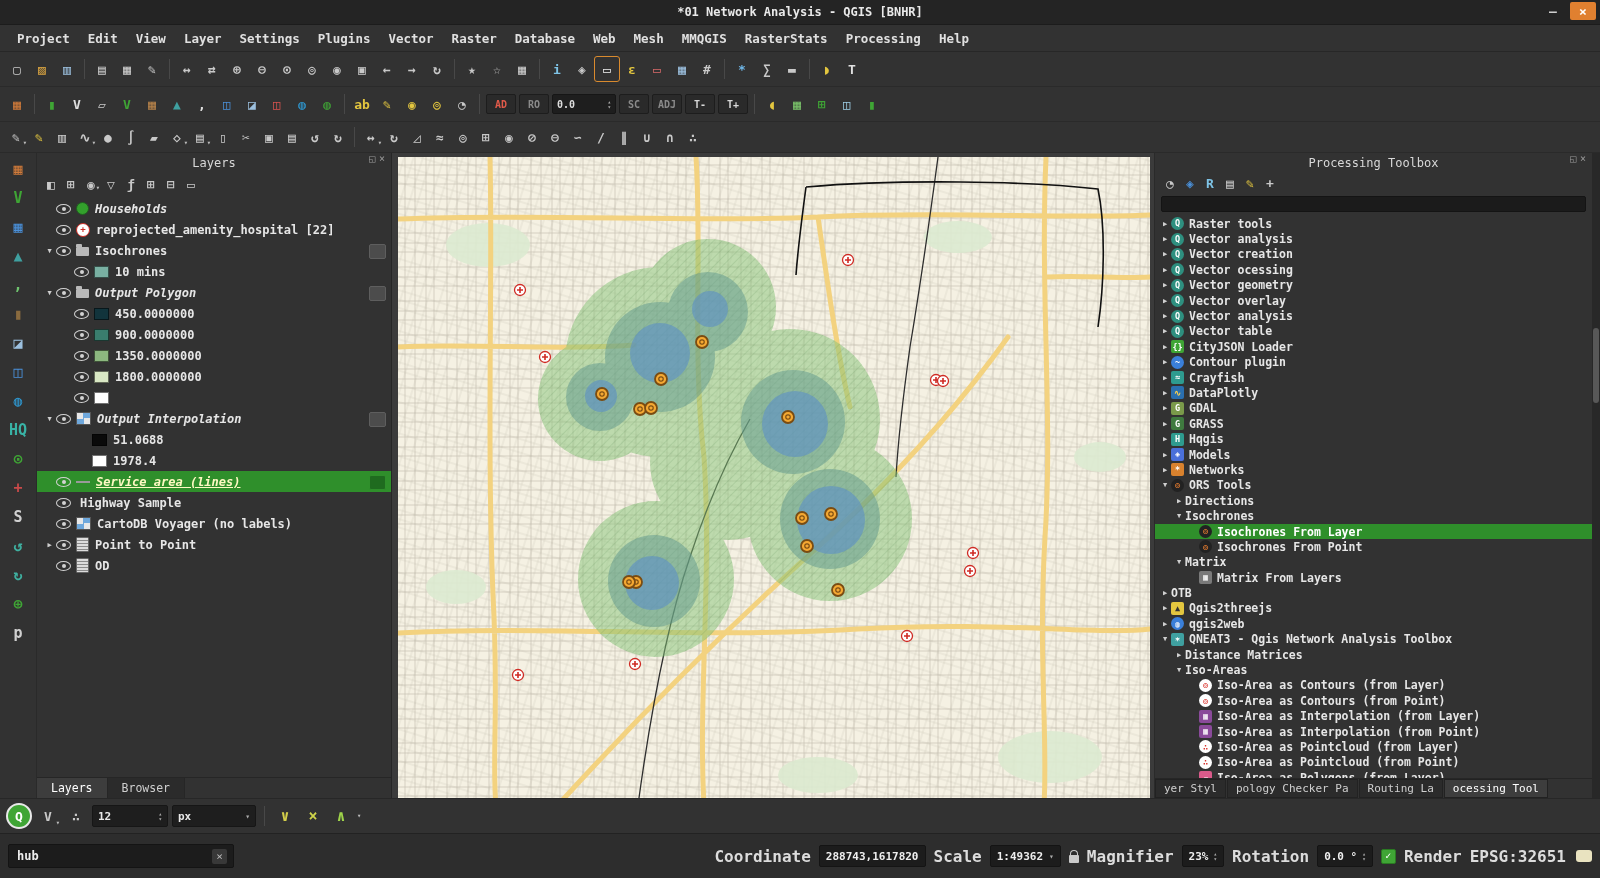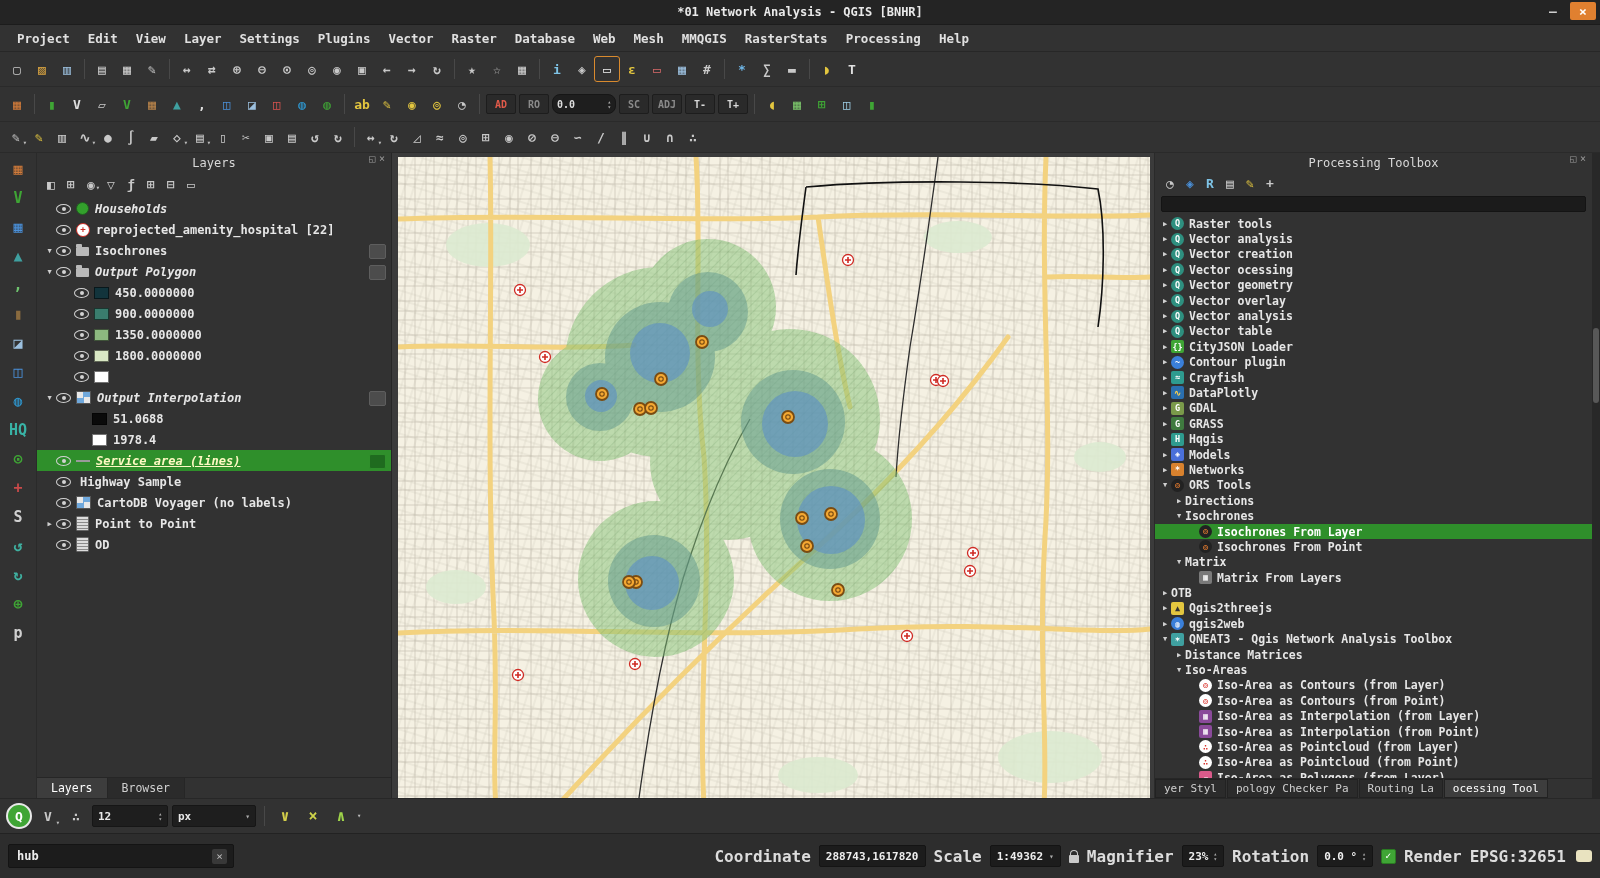--- a/index.html
+++ b/index.html
@@ -19,21 +19,21 @@
   .tb1,.tb2{flex:0 0 34px;}
   .tb3{flex:0 0 30px;}
   .tb-icon{width:24px;height:24px;border-radius:2px;display:inline-flex;align-items:center;justify-content:center;position:relative;}
   .tb3 .tb-icon{width:22px;height:22px;}
   .tb-glyph{font-size:13px;font-weight:700;line-height:1;}
   .tb-icon.hl{outline:1.5px solid #d98a2e;outline-offset:0;}
   .tb-caret{font-size:7px;color:#bdbdbd;position:absolute;right:0;bottom:1px;}
   .tb-sep{width:1px;height:20px;background:#484848;margin:0 4px;display:inline-block;}
   .tb-box{height:18px;min-width:20px;padding:0 4px;background:#2a2a2a;border:1px solid #1d1d1d;border-radius:2px;
     display:inline-flex;align-items:center;justify-content:center;font-size:10px;font-weight:700;margin:0 1px;}
-  .tb-spin{height:18px;width:54px;padding:0 4px;background:#1e1e1e;border:1px solid #161616;border-radius:8px;
+  .tb-spin{height:18px;width:54px;padding:0 4px;background:#1e1e1e;border:1px solid #161616;border-radius:2px;
     display:inline-flex;align-items:center;color:#ddd;font-size:10px;font-weight:700;margin:0 1px;}
   .spin-arrows{display:inline-flex;flex-direction:column;font-size:6px;line-height:5px;color:#aaa;margin-left:auto;}
   
   .main{flex:1 1 auto;display:flex;min-height:0;}
   .leftstrip{flex:0 0 36px;background:#323232;border-right:1px solid #2a2a2a;display:flex;flex-direction:column;
     align-items:center;padding-top:3px;gap:2px;}
   .leftstrip .tb-icon{width:27px;height:27px;}
   .leftstrip .tb-glyph{font-size:15px;}
   
   .layers-panel{flex:0 0 354px;background:#323232;border-right:1px solid #262626;display:flex;flex-direction:column;min-height:0;}
@@ -556,20 +556,26 @@
             <span class="hospital-chip">+</span>
             <span class="lr-label">reprojected_amenity_hospital [22]</span>
           </div>
           <div class="layer-row" style="padding-left: 6px;">
             <span class="lr-arrow">▼</span>
             <span class="eye"></span>
             <span class="folder"></span>
             <span class="lr-label">Isochrones</span>
             <span class="layer-badge"></span>
           </div>
+          <div class="layer-row" style="padding-left: 24px;">
+            <span class="lr-arrow"></span>
+            <span class="eye"></span>
+            <span class="swatch" style="background: rgb(121, 176, 162);"></span>
+            <span class="lr-label">10 mins</span>
+          </div>
           <div class="layer-row" style="padding-left: 6px;">
             <span class="lr-arrow">▼</span>
             <span class="eye"></span>
             <span class="folder"></span>
             <span class="lr-label it">Output Polygon</span>
             <span class="layer-badge"></span>
           </div>
           <div class="layer-row" style="padding-left: 24px;">
             <span class="lr-arrow"></span>
             <span class="eye"></span>

